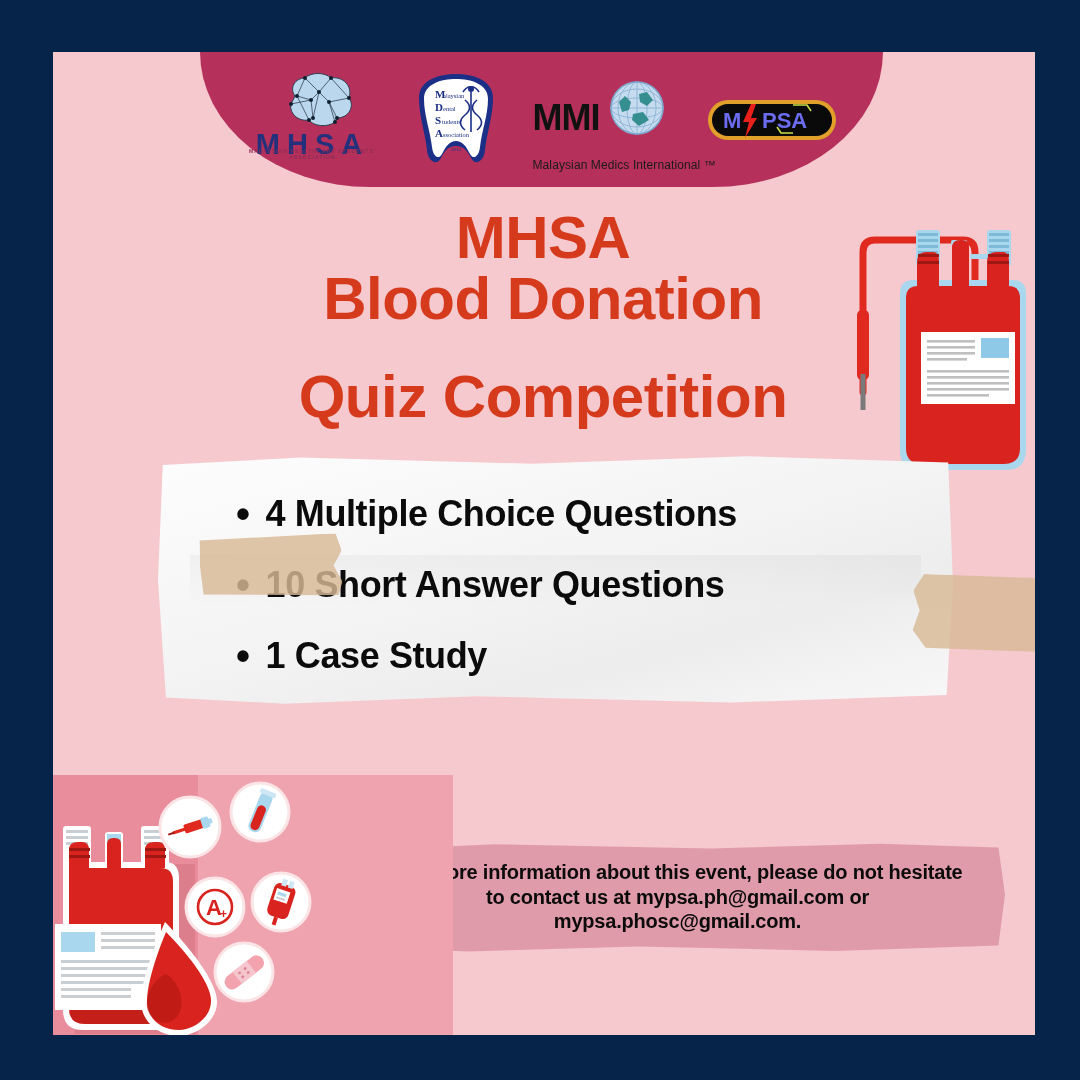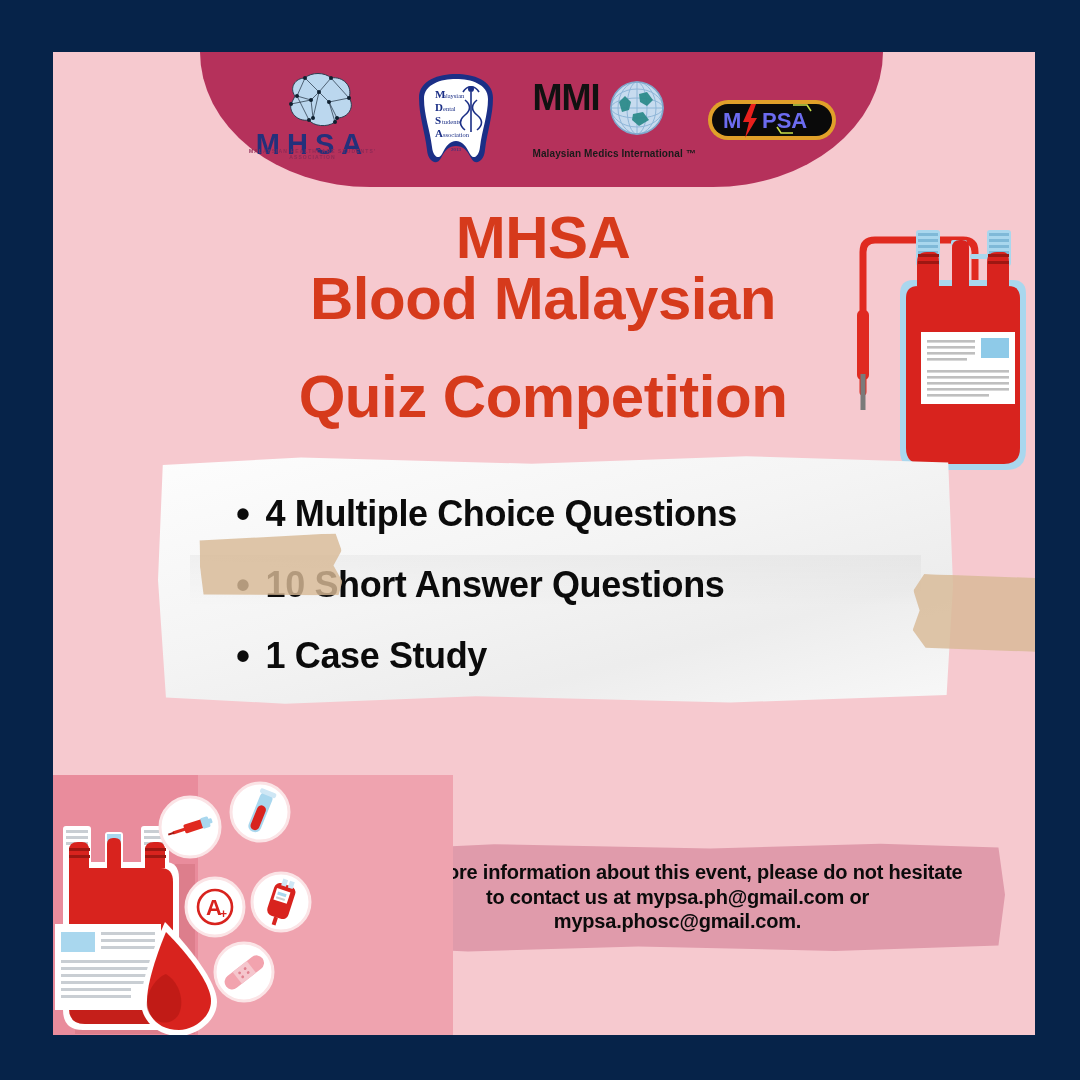--- a/index.html
+++ b/index.html
@@ -76,29 +76,29 @@
     font-size: 5px;
     letter-spacing: 1.1px;
     font-weight: 700;
   }
 
   
   .logo-mdsa { width: 86px; height: 96px; }
 
   
   .logo-mmi { width: 140px; height: 80px; }
-  .logo-mmi .mmi-row { display:flex; align-items:flex-start; gap: 10px; }
+  .logo-mmi .mmi-row { display:flex; align-items:flex-end; gap: 10px; }
   .logo-mmi .mmi-word {
     color: #111; font-weight: 900; font-size: 36px;
     letter-spacing: -1px; line-height: 1;
     font-family: "Liberation Sans", sans-serif;
   }
   .logo-mmi .mmi-sub {
-    color: #1a1a1a; font-size: 10px; font-weight: 700;
-    margin-top: 12px; letter-spacing: .1px; white-space: nowrap;
+    color: #1a1a1a; font-size: 12px; font-weight: 400;
+    margin-top: 22px; letter-spacing: .1px; white-space: nowrap;
   }
 
   
   .logo-mypsa { width: 130px; height: 46px; }
 
   
   .title-block {
     position: absolute;
     left: 190px;
     top: 155px;
@@ -334,21 +334,21 @@
           </g>
           <path d="M44 7 L36 25 L42 25 L38 41 L50 21 L44 21 L49 7 Z" fill="#E8201C"></path>
           <path d="M86 8 L100 8 L104 14" stroke="#C9E04A" stroke-width="1.6" fill="none"></path>
           <path d="M86 36 L74 36 L70 30" stroke="#C9E04A" stroke-width="1.6" fill="none"></path>
         </svg>
       </div>
     </div>
 
     <div class="title-block">
       <div class="title-line1">MHSA</div>
-      <div class="title-line2">Blood Malaysian</div>
+      <div class="title-line2">Blood Donation</div>
       <div class="title-line3">Quiz Competition</div>
     </div>
 
     <svg class="bag-art" viewBox="0 0 250 320">
 
       <path d="M75 210 L75 70 Q75 58 87 58 L175 58 Q187 58 187 70 L187 110" fill="none" stroke="#E02A20" stroke-width="7" stroke-linecap="round"></path>
 
       <rect x="69" y="128" width="12" height="70" rx="5" fill="#E02A20"></rect>
       <rect x="72.5" y="192" width="5" height="36" fill="#7A7A7A"></rect>
 

